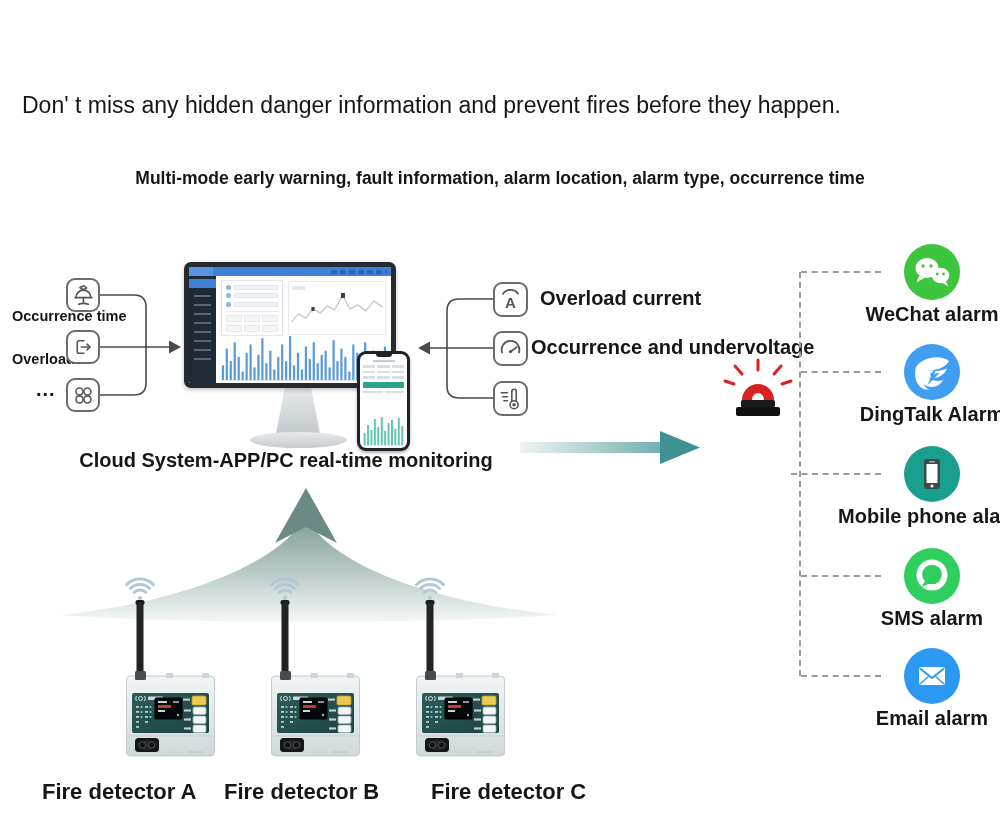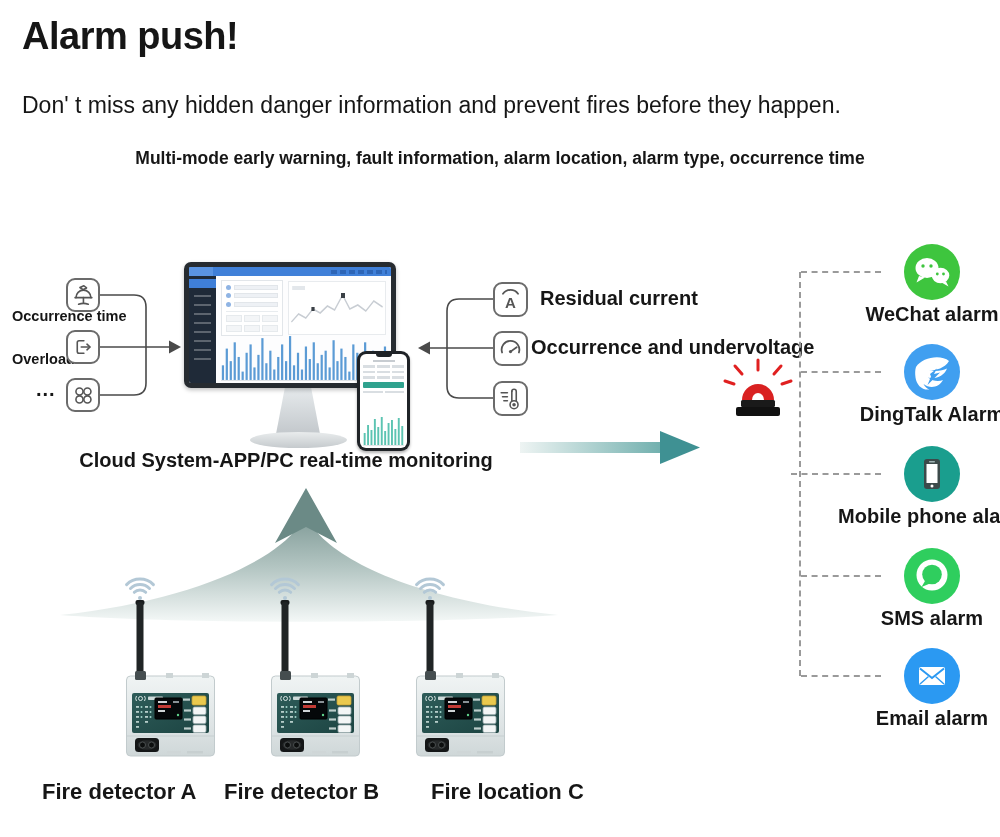--- a/index.html
+++ b/index.html
@@ -5,21 +5,21 @@
   * { margin:0; padding:0; box-sizing:border-box; }
   html,body { background:#fff; }
   body { font-family:"Liberation Sans", sans-serif; color:#161616; }
   .canvas { position:relative; width:1000px; height:837px; background:#fff; overflow:hidden; }
 
   .abs { position:absolute; }
 
   
   .title   { left:22px; top:15px; font-size:38px; font-weight:700; letter-spacing:-0.5px; }
   .subtitle{ left:22px; top:92px; font-size:23px; font-weight:500; white-space:nowrap; }
-  .tagline { left:0; right:0; top:148px; text-align:center; font-size:17.5px; font-weight:600; }
+  .tagline { left:0; right:0; top:168px; text-align:center; font-size:17.5px; font-weight:600; }
 
   
   .overlay { position:absolute; left:0; top:0; width:1000px; height:837px; pointer-events:none; }
 
   
   .icon-box { position:absolute; width:34px; height:34px; border:2px solid #6b6b6b; border-radius:9px; background:#fff;
               display:flex; align-items:center; justify-content:center; z-index:2; }
   .lbl { position:absolute; font-weight:700; font-size:14.5px; white-space:nowrap;text-align:center; }
   .dots-lbl { font-size:20px; letter-spacing:1px; }
 
@@ -218,21 +218,20 @@
       <path d="M30,42 A6,7 0 1 1 42,42 Z" fill="#ffffff"></path>
       <rect x="19" y="42" width="34" height="7" rx="1.5" fill="#1a1a1a"></rect>
       <rect x="14" y="49" width="44" height="9" rx="2" fill="#111111"></rect>
     </g>
 
     <use href="#antenna-wifi" x="140" y="602"></use>
     <use href="#antenna-wifi" x="285" y="602"></use>
     <use href="#antenna-wifi" x="430" y="602"></use>
   </svg>
 
-  <div class="abs title">Alarm push!</div>
   <div class="abs subtitle">Don' t miss any hidden danger information and prevent fires before they happen.</div>
   <div class="abs tagline">Multi-mode early warning, fault information, alarm location, alarm type, occurrence time</div>
 
   <div class="icon-box" style="left:66px; top:278px;">
     <svg width="30" height="30" viewBox="0 0 34 34">
       <g stroke="#555" stroke-width="1.8" fill="none" stroke-linecap="round" stroke-linejoin="round">
         <path d="M13.5,8.5 L18,6.5 L21,9 L17,11 Z"></path>
         <path d="M9,20 A8.5,8.5 0 0 1 26,20"></path>
         <line x1="8" y1="20" x2="27" y2="20"></line>
         <line x1="17.5" y1="20" x2="17.5" y2="26"></line>
@@ -413,21 +412,21 @@
   </div>
 
   <div class="abs caption">Cloud System-APP/PC real-time monitoring</div>
 
   <div class="icon-box" style="left:493px; top:282px; width:35px; height:35px;">
     <svg width="31" height="31" viewBox="0 0 35 35">
       <path d="M9,11 A10.5,10.5 0 0 1 26,11" stroke="#555" stroke-width="2" fill="none" stroke-linecap="round"></path>
       <text x="17.5" y="27" text-anchor="middle" font-size="17" font-weight="bold" fill="#555" font-family="Liberation Sans, sans-serif">A</text>
     </svg>
   </div>
-  <div class="det-lbl" style="left:540px; top:287px;">Residual current</div>
+  <div class="det-lbl" style="left:540px; top:287px;">Overload current</div>
 
   <div class="icon-box" style="left:493px; top:331px; width:35px; height:35px;">
     <svg width="31" height="31" viewBox="0 0 35 35">
       <g stroke="#555" stroke-width="2" fill="none" stroke-linecap="round">
         <path d="M8,22 A10,10 0 1 1 27,22"></path>
         <line x1="17.5" y1="21" x2="24.5" y2="16"></line>
       </g>
       <circle cx="17.5" cy="21" r="1.8" fill="#555"></circle>
     </svg>
   </div>
@@ -518,15 +517,15 @@
     </svg>
   <svg class="detector" style="left:270px; top:670px;">
       <use href="#detector-sym"></use>
     </svg>
   <svg class="detector" style="left:415px; top:670px;">
       <use href="#detector-sym"></use>
     </svg>
 
   <div class="det-name" style="left:42px;">Fire detector A</div>
   <div class="det-name" style="left:224px;">Fire detector B</div>
-  <div class="det-name" style="left:431px;">Fire location C</div>
+  <div class="det-name" style="left:431px;">Fire detector C</div>
 
 </div>
 
 </body></html>

